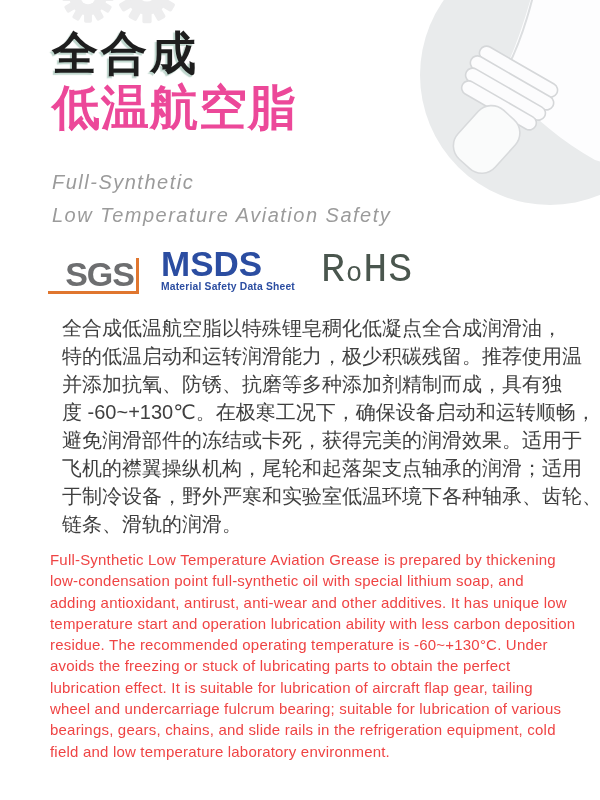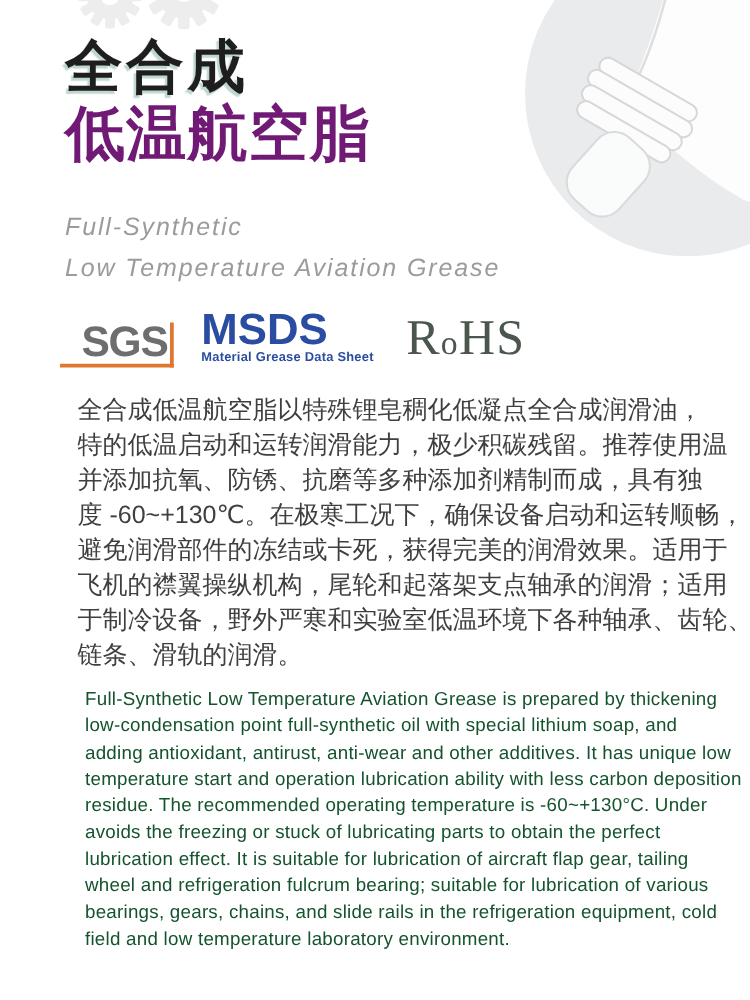--- a/index.html
+++ b/index.html
@@ -11,44 +11,44 @@
   .gear-1{left:60px;top:-31px;width:56px;height:56px;}
   .gear-2{left:114px;top:-40px;width:66px;height:66px;}
 
   
   .hero{position:absolute;left:420px;top:-55px;width:260px;height:260px;}
 
   
   .titles{position:absolute;left:52px;top:30px;line-height:1;}
   .title-black{margin:0;font-size:46px;font-weight:700;color:#1e1e1e;letter-spacing:3px;
                text-shadow:-2px 2px 1px rgba(24,106,75,.28);}
-  .title-green{margin:8px 0 0 0;font-size:48px;font-weight:700;color:#701a75;letter-spacing:1px;}
+  .title-green{margin:8px 0 0 0;font-size:48px;font-weight:700;color:#ec4899;letter-spacing:1px;}
 
   .subtitle{position:absolute;left:52px;top:166px;font-style:italic;color:#9b9b9b;
             font-size:20px;line-height:33px;letter-spacing:1.5px;}
 
   
   .certs{position:absolute;left:48px;top:246px;height:48px;display:flex;align-items:flex-end;}
   .sgs{width:86px;border-bottom:3px solid #e0762f;border-right:3px solid #e0762f;
        text-align:right;padding:0 2px 1px 0;}
   .sgs span{font-size:34px;font-weight:700;color:#6d6e70;letter-spacing:-1px;line-height:32px;}
   .msds{margin-left:22px;text-align:left;padding-bottom:2px;}
   .msds-main{font-size:35px;font-weight:700;color:#2b4da1;line-height:30px;letter-spacing:0;}
   .msds-sub{font-size:10.3px;font-weight:700;color:#2b4da1;letter-spacing:.2px;margin-top:2px;}
-  .rohs{margin-left:26px;font-family:Liberation Serif, serif;
+  .rohs{margin-left:26px;font-family:Liberation Mono, monospace;
         color:#4a564e;font-size:40px;line-height:34px;padding-bottom:3px;letter-spacing:1px;}
   .rohs .small-o{font-size:27px;}
 
   
   .desc-cn{position:absolute;left:62px;top:314px;width:512px;color:#3f3f3f;
            font-size:20px;line-height:28px;}
   .desc-cn .line{white-space:nowrap;}
 
   
-  .desc-en{position:absolute;left:68px;top:549px;width:515px;color:#14532d;
+  .desc-en{position:absolute;left:50px;top:549px;width:515px;color:#ef4444;
            font-size:15px;line-height:21.3px;letter-spacing:.2px;}
   .desc-en .line{white-space:nowrap;}
 </style>
 </head>
 <body>
 
 <div class="page">
 
   <svg class="gear gear-1" viewBox="0 0 100 100" aria-hidden="true">
     <g fill="#ededee">
@@ -109,30 +109,30 @@
     </g>
   </svg>
 
   <div class="titles">
     <h1 class="title-black">全合成</h1>
     <h1 class="title-green">低温航空脂</h1>
   </div>
 
   <div class="subtitle">
     <div>Full-Synthetic</div>
-    <div>Low Temperature Aviation Grease</div>
+    <div>Low Temperature Aviation Safety</div>
   </div>
 
   <div class="certs">
     <div class="sgs">
       <span>SGS</span>
     </div>
     <div class="msds">
       <div class="msds-main">MSDS</div>
-      <div class="msds-sub">Material Grease Data Sheet</div>
+      <div class="msds-sub">Material Safety Data Sheet</div>
     </div>
     <div class="rohs"><span>R</span><span class="small-o">o</span><span>HS</span></div>
   </div>
 
   <div class="desc-cn">
     <div class="line">全合成低温航空脂以特殊锂皂稠化低凝点全合成润滑油，</div>
     <div class="line">特的低温启动和运转润滑能力，极少积碳残留。推荐使用温</div>
     <div class="line">并添加抗氧、防锈、抗磨等多种添加剂精制而成，具有独</div>
     <div class="line">度 -60~+130℃。在极寒工况下，确保设备启动和运转顺畅，</div>
     <div class="line">避免润滑部件的冻结或卡死，获得完美的润滑效果。适用于</div>
@@ -142,18 +142,18 @@
   </div>
 
   <div class="desc-en">
     <div class="line">Full-Synthetic Low Temperature Aviation Grease is prepared by thickening</div>
     <div class="line">low-condensation point full-synthetic oil with special lithium soap, and</div>
     <div class="line">adding antioxidant, antirust, anti-wear and other additives. It has unique low</div>
     <div class="line">temperature start and operation lubrication ability with less carbon deposition</div>
     <div class="line">residue. The recommended operating temperature is -60~+130°C. Under</div>
     <div class="line">avoids the freezing or stuck of lubricating parts to obtain the perfect</div>
     <div class="line">lubrication effect. It is suitable for lubrication of aircraft flap gear, tailing</div>
-    <div class="line">wheel and refrigeration fulcrum bearing; suitable for lubrication of various</div>
+    <div class="line">wheel and undercarriage fulcrum bearing; suitable for lubrication of various</div>
     <div class="line">bearings, gears, chains, and slide rails in the refrigeration equipment, cold</div>
     <div class="line">field and low temperature laboratory environment.</div>
   </div>
 
 </div>
 
 </body></html>

